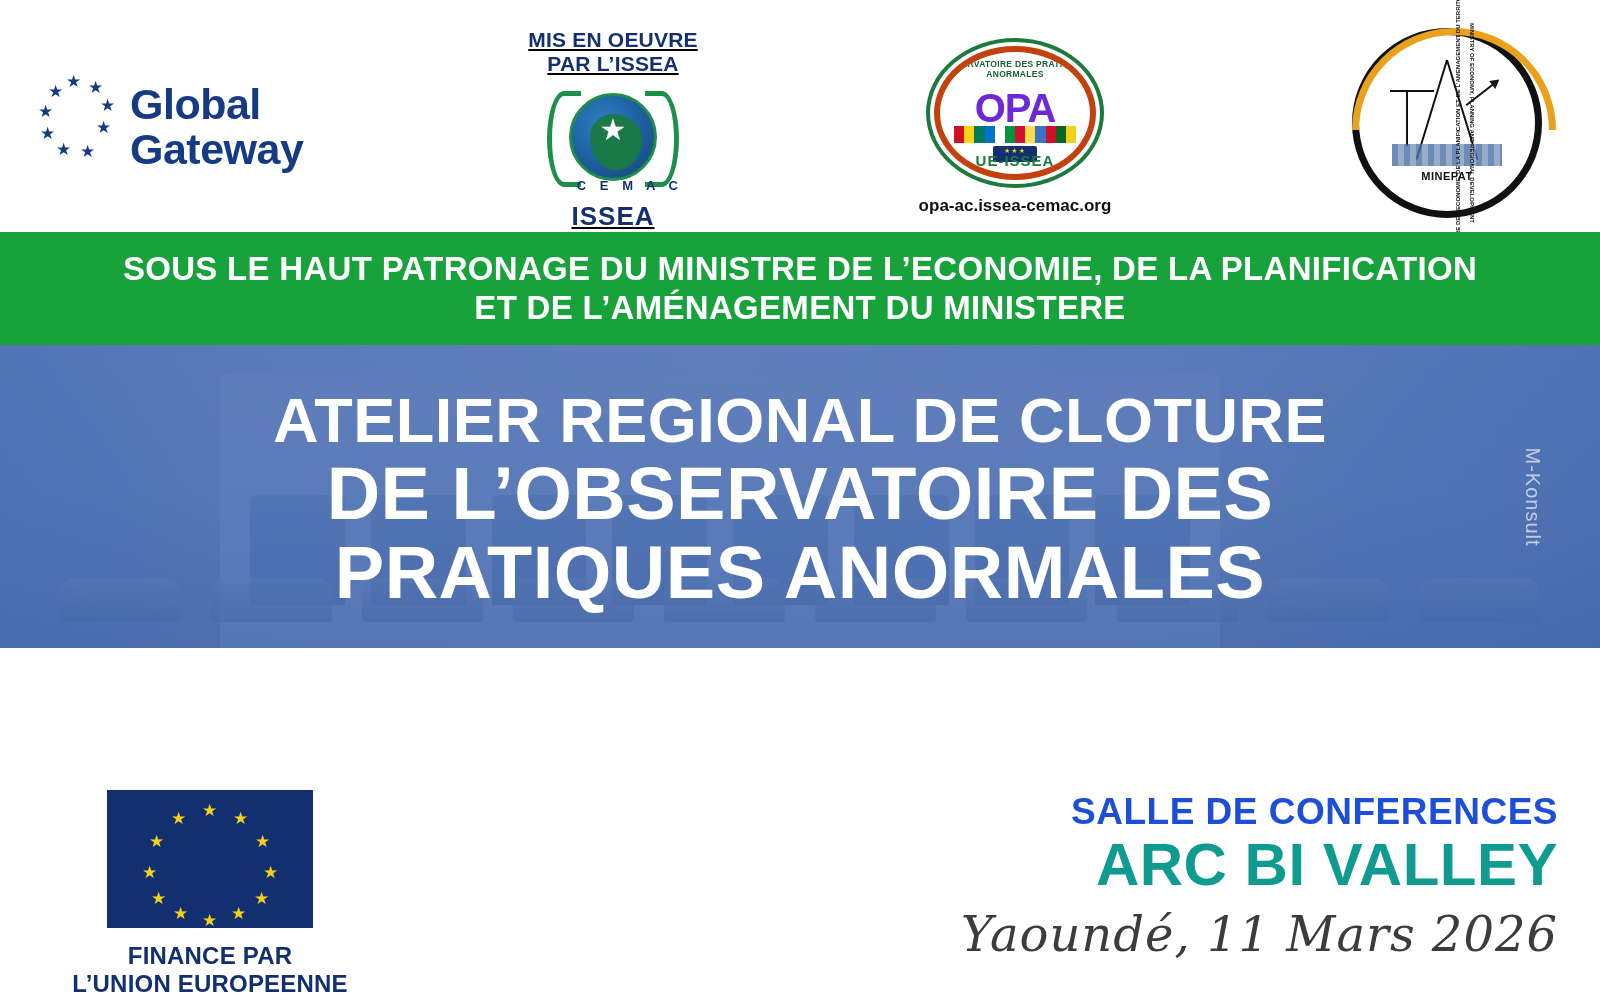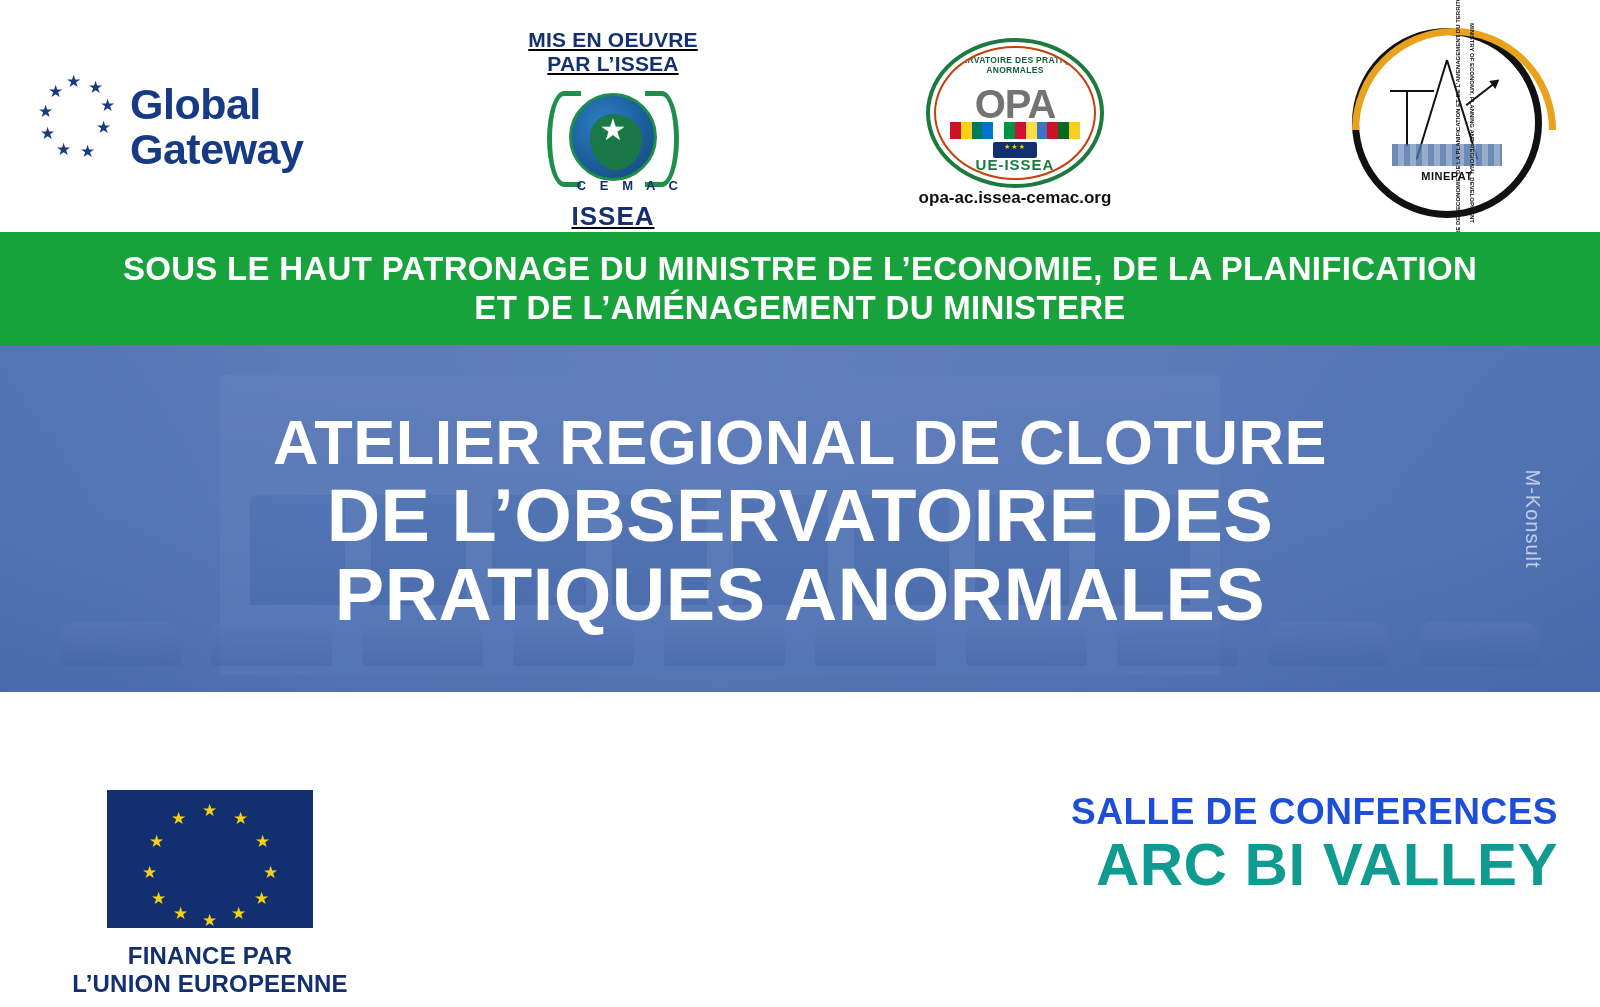--- a/index.html
+++ b/index.html
@@ -139,39 +139,39 @@
     margin: 0 auto;
     border-radius: 50%;
     background: #ffffff;
     border: 4px solid #1b7a3e;
   }
   .opa-ring {
     position: absolute;
     inset: 4px;
     border-radius: 50%;
     background: #ffffff;
-    border: 2px solid #c2410c;
+    border: 6px solid #c2410c;
     overflow: hidden;
   }
   .opa-arc-text {
     position: absolute;
     left: 0; right: 0; top: 7px;
     text-align: center;
     font-size: 8.5px;
     font-weight: bold;
     color: #17603a;
     letter-spacing: .3px;
   }
   .opa-main {
     position: absolute;
     left: 0; right: 0; top: 34px;
     text-align: center;
     font-size: 40px;
     font-weight: bold;
-    color: #737373;
+    color: #6d28d9;
     letter-spacing: -1px;
   }
   .opa-flags {
     position: absolute;
     left: 14px; right: 14px; top: 74px;
     height: 17px;
     display: flex;
   }
   .opa-flags i { flex: 1; display: block; height: 100%; }
   .opa-eu {
@@ -194,20 +194,21 @@
   .opa-bottom {
     position: absolute;
     left: 0; right: 0; bottom: 5px;
     text-align: center;
     color: #1b7a3e;
     font-size: 15px;
     font-weight: bold;
     letter-spacing: 1px;
   }
   .opa-url {
+    margin-top: 8px;
     color: #111111;
     font-size: 17px;
     font-weight: bold;
   }
 
   
   .minepat {
     position: absolute;
     left: 1352px; top: 28px;
     width: 190px; height: 190px;
@@ -345,21 +346,21 @@
     font-weight: bold;
     line-height: 1.17;
     letter-spacing: .3px;
     max-width: 1400px;
   }
 
   
   .hero {
     position: absolute;
     top: 345px; left: 0;
-    width: 1600px; height: 347px;
+    width: 1600px; height: 303px;
     overflow: hidden;
     background: #4c1d95;
   }
   .hero-photo {
     position: absolute;
     inset: 0;
     background:
       linear-gradient(180deg, rgba(255,255,255,.20) 0%, rgba(255,255,255,.05) 48%, rgba(30,40,70,.25) 100%),
       linear-gradient(90deg, #9fb2cf 0%, #cfd9e8 22%, #e6ecf4 45%, #cad5e6 70%, #93a8c8 100%);
   }
@@ -644,16 +645,17 @@
       </div>
       <div class="eu-caption">
         <div>FINANCE PAR</div>
         <div>L’UNION EUROPEENNE</div>
       </div>
     </div>
 
     <div class="venue">
       <div class="venue-l1">SALLE DE CONFERENCES</div>
       <div class="venue-l2">ARC BI VALLEY</div>
+      <div class="venue-date">Yaoundé, 11 Mars 2026</div>
     </div>
   </div>
 
 </div>
 
 </body></html>

